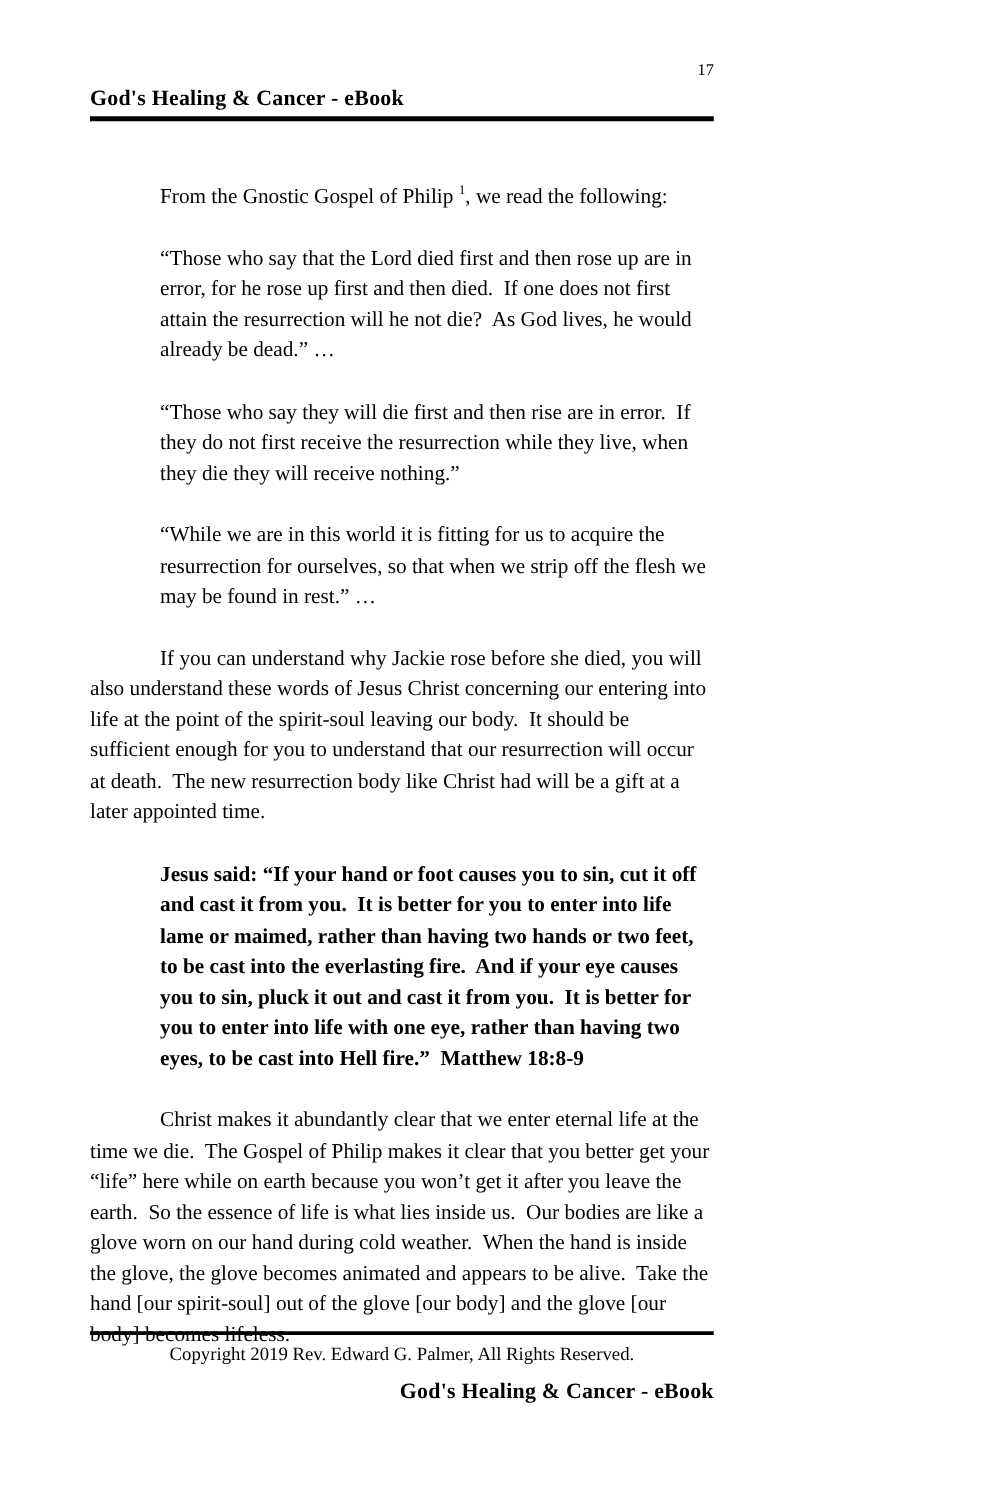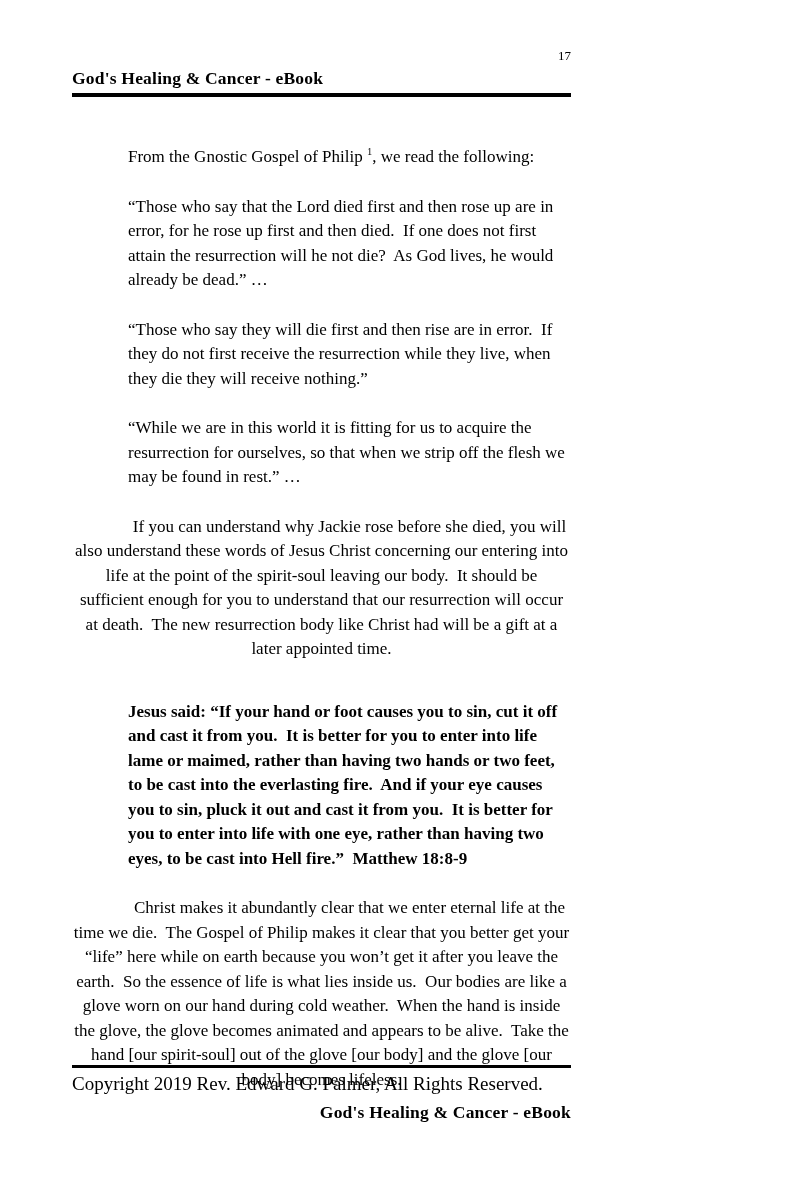--- a/index.html
+++ b/index.html
@@ -33,39 +33,40 @@
     padding-bottom: 4px;
     border-bottom: 4.5px solid #000000;
   }
   .body-text { font-size: 17px; line-height: 24.5px; white-space: pre-wrap; }
   .intro { margin-top: 48px; text-indent: 56px; }
   .quote {
     margin-top: 25px;
     margin-left: 56px;
     max-width: 540px;
   }
-  .para { margin-top: 25px; text-indent: 56px; text-align: center; }
+  .para { margin-top: 25px; text-indent: 56px; }
   .scripture {
-    margin-top: 38px;
+    margin-top: 26px;
     margin-left: 56px;
     max-width: 548px;
     font-weight: bold;
   }
   sup.fnref { font-size: 0.62em; vertical-align: super; line-height: 0; }
   .footer {
     position: absolute;
     left: 72px;
     right: 70px;
     top: 1065px;
   }
   .footer-rule { border-top: 3.5px solid #000000; height: 0; }
   .footer-copyright {
     margin-top: 7px;
-    font-size: 19px;
+    font-size: 15px;
     line-height: 18px;
+    text-align: center;
   }
   .footer-title {
     margin-top: 9px;
     text-align: right;
     font-size: 17.5px;
     font-weight: bold;
     letter-spacing: 0.2px;
   }
 </style>
 </head>

